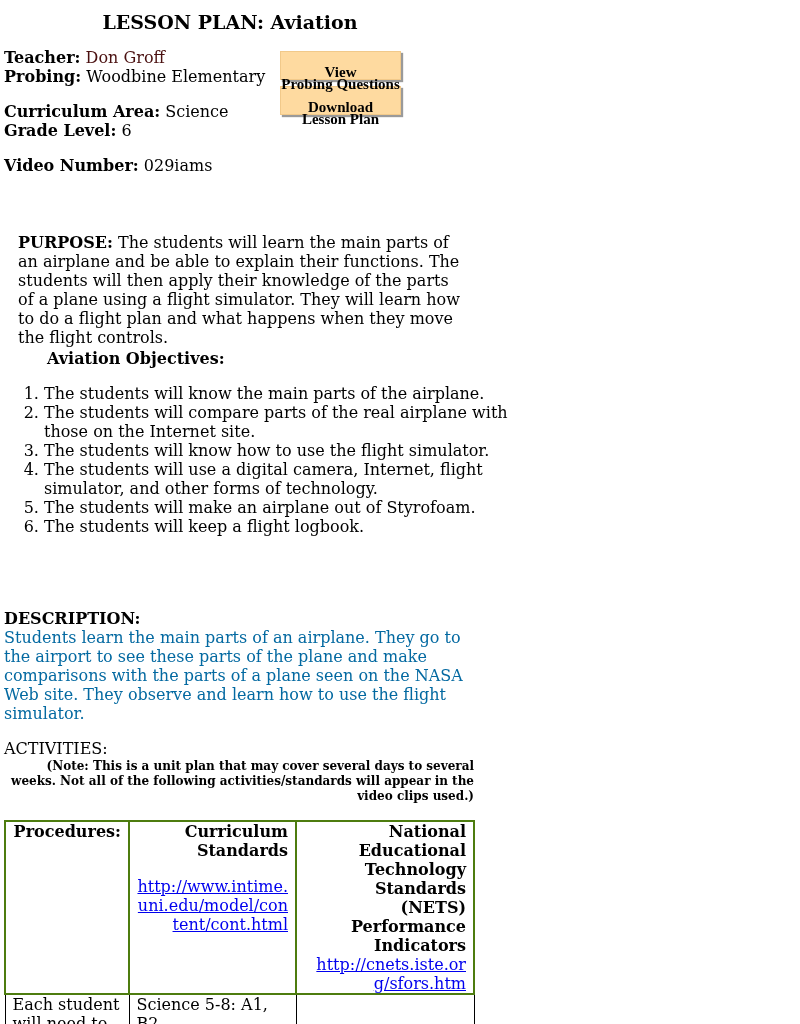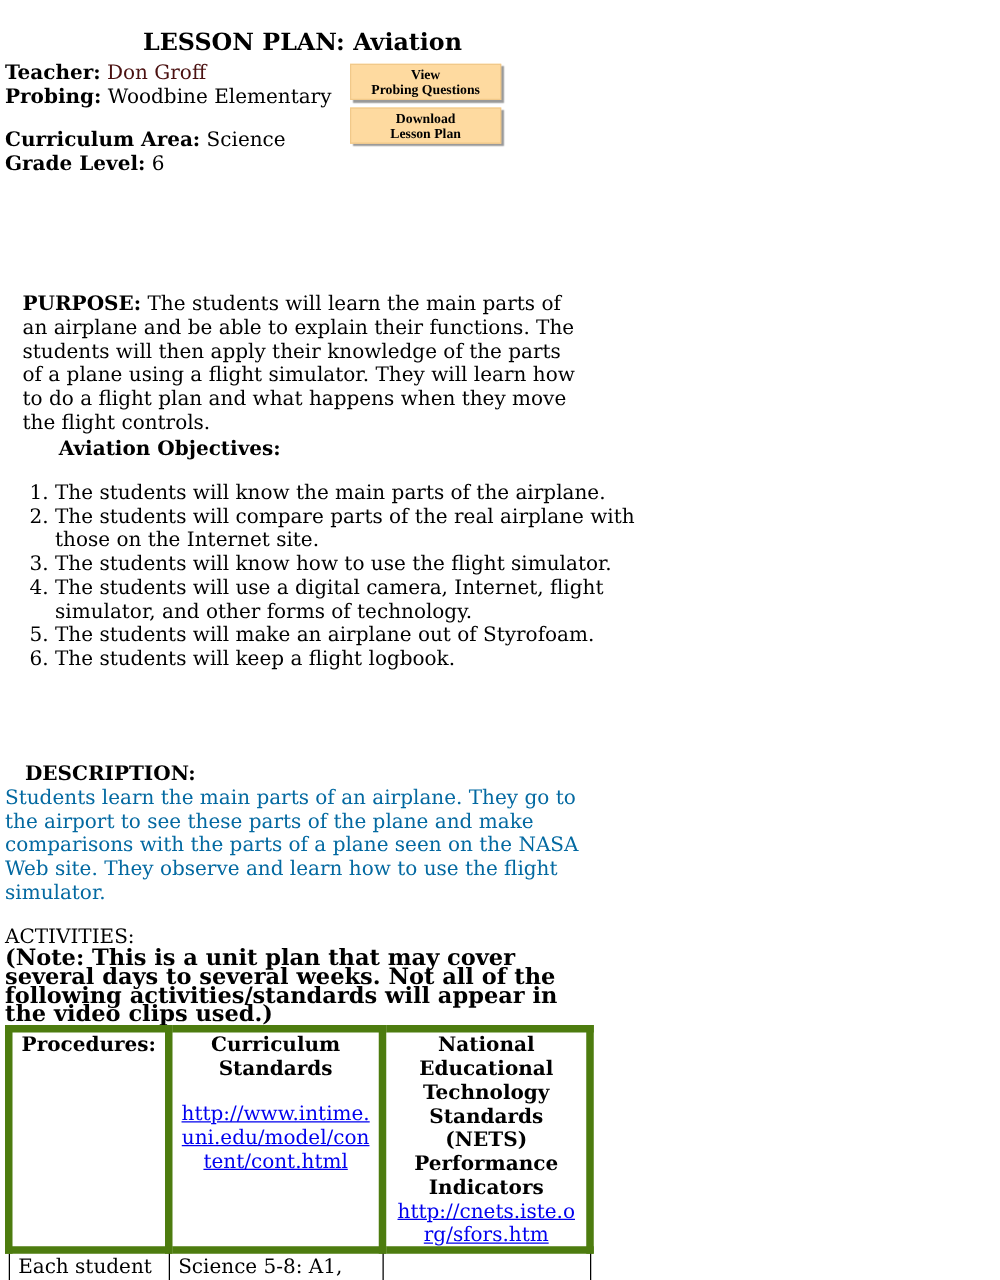--- a/index.html
+++ b/index.html
@@ -3,72 +3,73 @@
   <meta charset="utf-8">
   <style>
     html, body { margin: 0; padding: 0; background: #ffffff; }
     body {
       width: 800px; height: 1024px; overflow: hidden;
       font-family: "DejaVu Serif", serif;
       font-size: 16px; line-height: 19px; color: #000;
     }
     .page { position: relative; width: 470px; padding-left: 4px; }
     h1 {
-      margin: 12px; position: absolute; left: 0; top: 11px; width: 460px;
+      margin: 0; position: absolute; left: 0; top: 11px; width: 460px;
       text-align: center; font-size: 19px; font-weight: bold; line-height: 22px;
     }
     .meta { position: absolute; left: 4px; top: 48px; width: 270px; }
     .meta p { margin: 0; }
     .lbl { font-weight: bold; }
     .teacher-name { color: #4a1010; }
     .buttons { position: absolute; left: 280px; top: 51px; width: 122px; }
     .btn {
       display: block; width: 121px; height: 29px; margin-bottom: 6px;
       background: #fedaa0;
       box-shadow: 2px 2px 1px #9a9a9a;
       border: 1px solid #f1c98a; box-sizing: border-box;
       font-family: "Liberation Serif", serif; font-weight: bold;
-      font-size: 11px; line-height: 12px; text-align: center; color: #000;
-      padding-top: 2px; cursor: pointer;
+      font-size: 15px; line-height: 12px; text-align: center; color: #000;
+      padding-top: 14px; cursor: pointer;
     }
     .btn span { display: block; }
     .block { position: absolute; left: 4px; width: 470px; }
     .block p { margin: 14px; }
     .purpose { top: 219px; }
     .obj-head { top: 349px; font-weight: bold; margin-left: 43px; }
     ol { position: absolute; left: 4px; top: 384px; width: 470px; margin: 0; padding-left: 40px; }
     ol li { padding-left: 0; }
-    .desc-head { top: 609px; font-weight: bold; margin-left: 16px; }
+    .desc-head { top: 609px; font-weight: bold; }
     .desc { top: 628px; color: #0369a1; }
     .act-head { top: 739px; font-weight: normal; }
-    .note { top: 759px; font-weight: bold; font-size: 18px; line-height: 15px; }
+    .note { top: 759px; font-weight: bold; font-size: 12px; line-height: 15px; text-align: right; }
     table {
       position: absolute; left: 4px; top: 820px; width: 471px;
       border-collapse: collapse; border: 1px solid #000;
     }
     td { border: 1px solid #000; vertical-align: top; padding: 0 7px; }
-    th { border: 6px solid #4d7c0f; vertical-align: top; padding: 0 7px; text-align: center; font-weight: bold; }
+    th { border: 2px solid #4d7c0f; vertical-align: top; padding: 0 7px; text-align: right; font-weight: bold; }
     a { color: #0000ee; text-decoration: underline; }
     .col1 { width: 108px; }
     .col2 { width: 151px; }
     .gap { height: 17px; }
   </style>
 </head>
 <body>
 
 <div class="page">
   <h1>LESSON PLAN: Aviation</h1>
 
   <div class="meta">
     <p><span class="lbl">Teacher:</span> <span class="teacher-name">Don Groff</span></p>
     <p><span class="lbl">Probing:</span> <span>Woodbine Elementary</span></p>
     <p style="height:16px"></p>
     <p><span class="lbl">Curriculum Area:</span> <span>Science</span></p>
     <p><span class="lbl">Grade Level:</span> <span>6</span></p>
     <p style="height:16px"></p>
+    <p><span class="lbl">Video Number:</span> <span>029iams</span></p>
   </div>
 
   <div class="buttons">
     <div class="btn">
       <span>View</span>
       <span>Probing Questions</span>
     </div>
     <div class="btn">
       <span>Download</span>
       <span>Lesson Plan</span>

